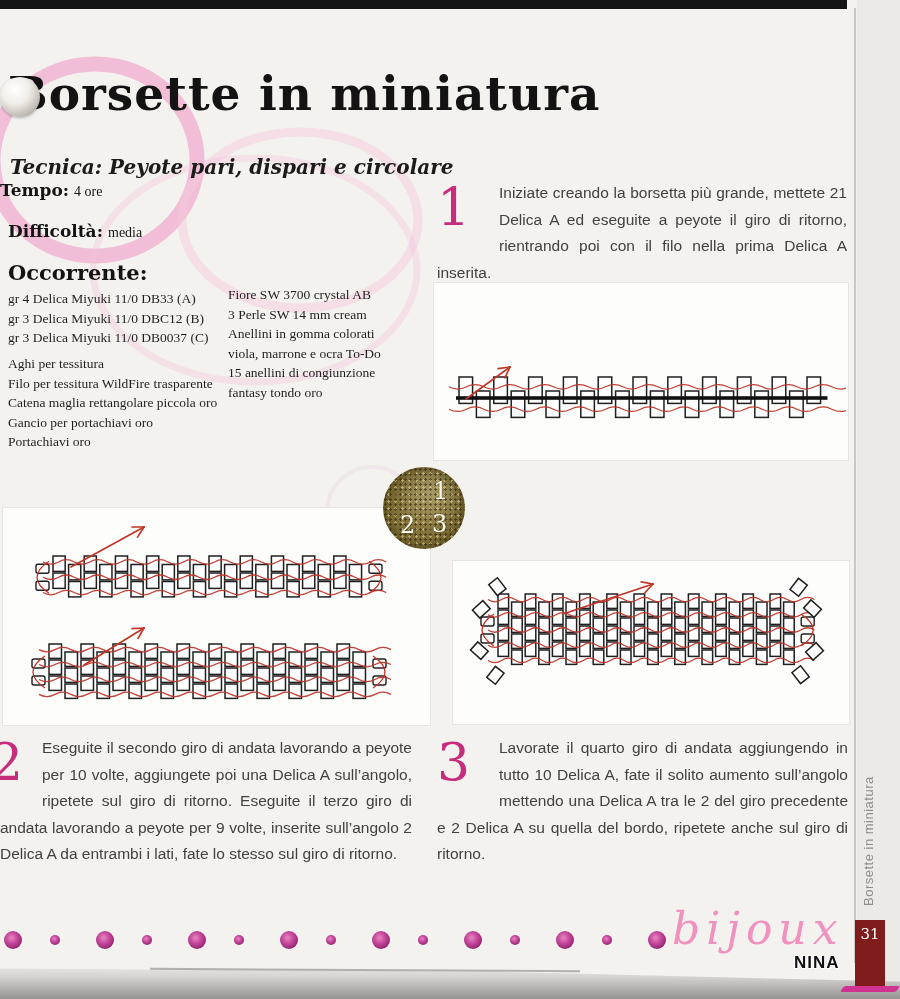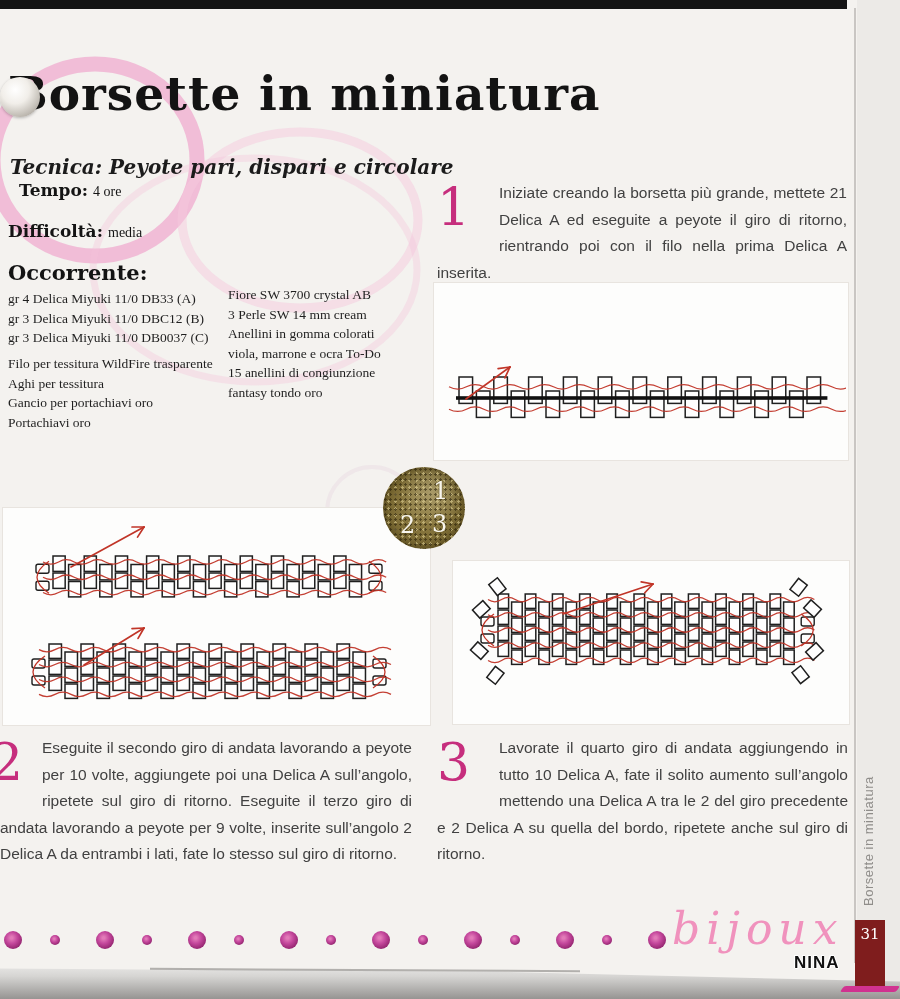--- a/index.html
+++ b/index.html
@@ -93,38 +93,39 @@
     <ellipse cx="95" cy="120" rx="102" ry="96" fill="none" stroke="#f0b4d2" stroke-width="15" opacity="0.85"></ellipse>
     <ellipse cx="300" cy="180" rx="118" ry="88" fill="none" stroke="#f6cade" stroke-width="9" opacity="0.5"></ellipse>
     <ellipse cx="255" cy="230" rx="162" ry="112" fill="none" stroke="#f3c3da" stroke-width="7" opacity="0.35"></ellipse>
     <circle cx="372" cy="472" r="45" fill="none" stroke="#e9dce3" stroke-width="4" opacity="0.5"></circle>
   </svg>
   <div class="abs pearl"></div>
 
   <div class="abs title">Borsette in miniatura</div>
   <div class="abs subtitle">Tecnica: Peyote pari, dispari e circolare</div>
 
-  <div class="abs info-row" style="left:19px;top:180px;">
+  <div class="abs info-row" style="left:0;top:180px;">
     <span class="info-label">Tempo:</span>
     <span class="info-value">4 ore</span>
   </div>
   <div class="abs info-row" style="left:8px;top:221px;">
     <span class="info-label">Difficoltà:</span>
     <span class="info-value">media</span>
   </div>
   <div class="abs occorrente">Occorrente:</div>
 
   <div class="abs mat-list" style="left:8px;top:289px;width:215px;">
       <div>gr 4 Delica Miyuki 11/0 DB33 (A)</div>
       <div>gr 3 Delica Miyuki 11/0 DBC12 (B)</div>
       <div>gr 3 Delica Miyuki 11/0 DB0037 (C)</div>
     </div>
   <div class="abs mat-list" style="left:8px;top:354px;width:220px;">
+      <div>Aghi per tessitura</div>
       <div>Filo per tessitura WildFire trasparente</div>
-      <div>Aghi per tessitura</div>
+      <div>Catena maglia rettangolare piccola oro</div>
       <div>Gancio per portachiavi oro</div>
       <div>Portachiavi oro</div>
     </div>
   <div class="abs mat-list" style="left:228px;top:285px;width:180px;">
       <div>Fiore SW 3700 crystal AB</div>
       <div>3 Perle SW 14 mm cream</div>
       <div>Anellini in gomma colorati</div>
       <div>viola, marrone e ocra To-Do</div>
       <div>15 anellini di congiunzione</div>
       <div>fantasy tondo oro</div>

